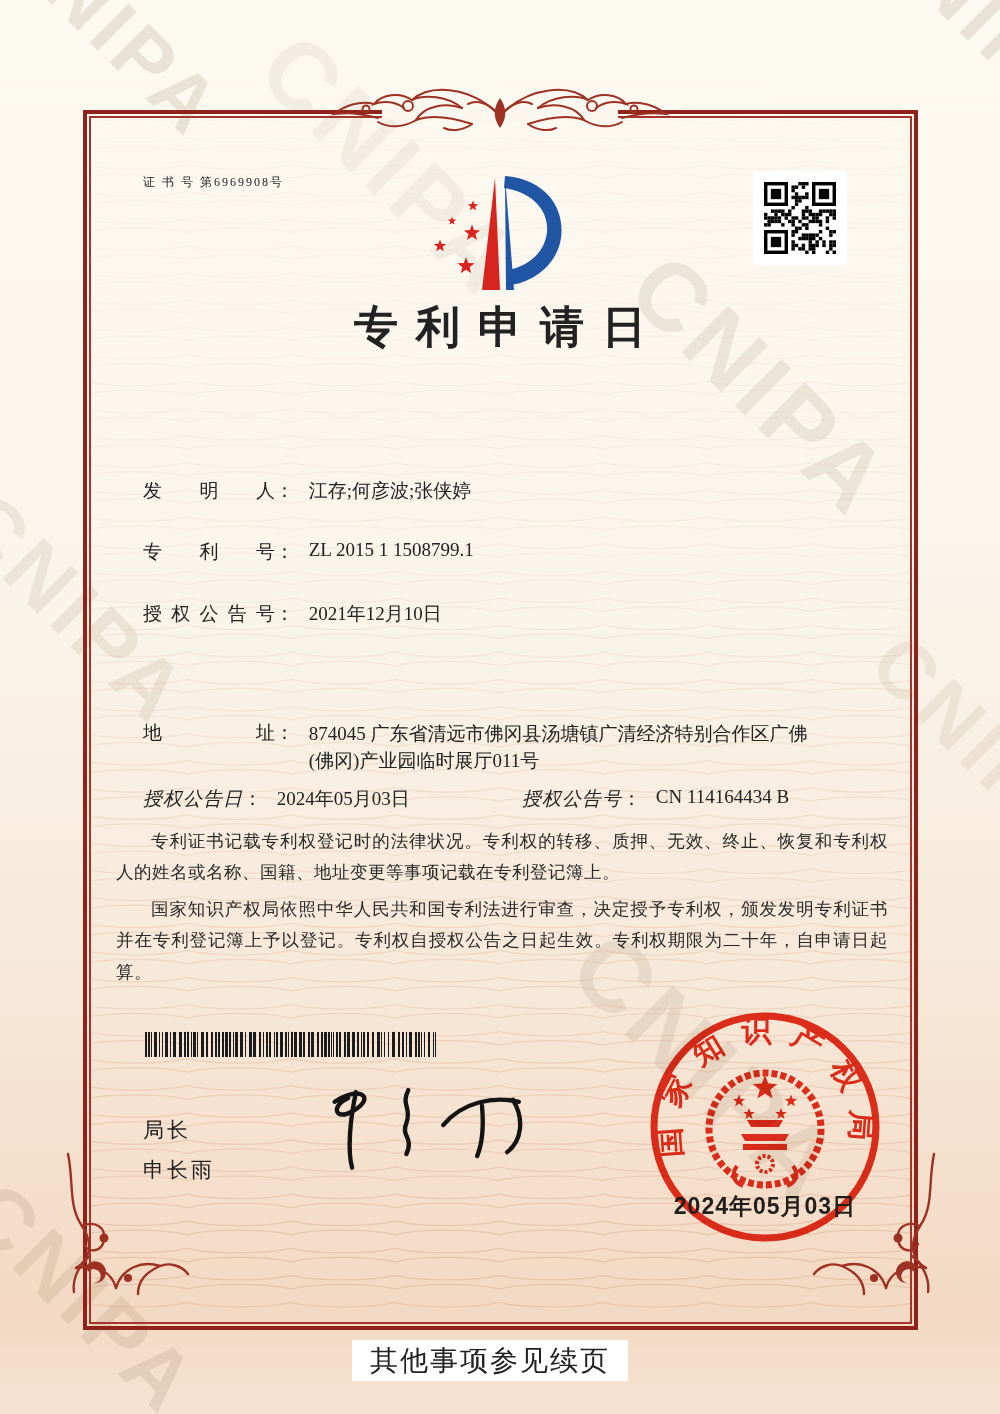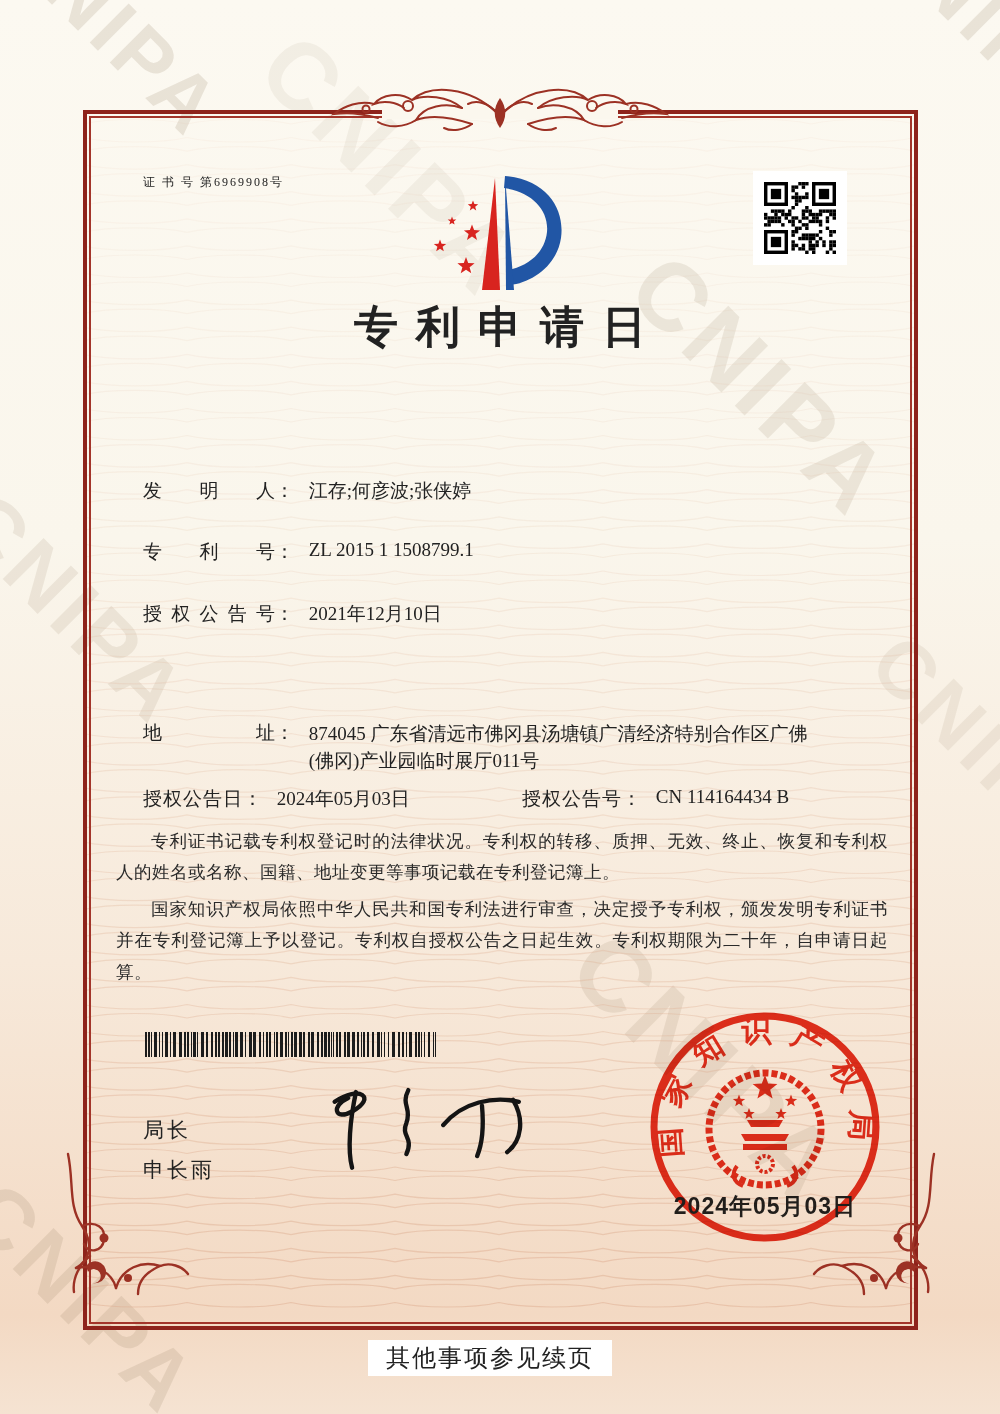--- a/index.html
+++ b/index.html
@@ -38,39 +38,39 @@
   
   .frow{position:absolute;left:143px;font-size:19px;white-space:nowrap;}
   .flabel{display:inline-block;width:132px;text-align:justify;text-align-last:justify;vertical-align:top;}
   .fcolon{display:inline-block;vertical-align:top;}
   .fvalue{display:inline-block;margin-left:10px;vertical-align:top;}
   .r1{top:416px}.r2{top:478px}.r3{top:539px}.r4{top:601px}.r5{top:663px}
   .r6{top:720px;white-space:normal;width:760px;}
   .r6 .fvalue{width:505px;line-height:27px;}
   .r7{top:786px;width:760px;}
   .r7 .pair2{position:absolute;left:379px;top:0;}
-  .r7 .flabel2{display:inline-block;letter-spacing:1px;}
+  .r7 .flabel2{display:inline-block;letter-spacing:1px;font-style:italic;}
   
   .body-text{position:absolute;left:116px;top:826px;width:772px;font-size:17.5px;
              line-height:1.78;text-align:justify;letter-spacing:.5px;color:#2a2a2a;}
   .body-text p{margin:0 0 6px 0;text-indent:2em;}
   
   .barcode{position:absolute;left:145px;top:1032px;width:296px;height:25px;display:flex;align-items:stretch;}
   .barcode div{background:#1c1c1c;}
   .barcode .sp{background:transparent;}
   
   .signer-title{position:absolute;left:143px;top:1116px;font-size:21px;font-family:"Liberation Sans","DejaVu Sans",sans-serif;letter-spacing:3px;}
   .signer-name{position:absolute;left:143px;top:1156px;font-size:21px;font-family:"Liberation Sans","DejaVu Sans",sans-serif;letter-spacing:3px;}
   .signature{position:absolute;left:292px;top:1072px;width:252px;height:108px;}
   
   .seal{position:absolute;left:644px;top:1008px;width:242px;height:242px;opacity:.93;mix-blend-mode:multiply;}
   
   .page-info{position:absolute;left:0;top:1290px;width:1000px;text-align:center;font-size:17px;}
   .page-info span{background:rgba(253,250,243,.92);padding:2px 10px;}
-  .footer-note{position:absolute;left:0;top:1342px;width:980px;text-align:center;font-size:24px;letter-spacing:2px;}
+  .footer-note{position:absolute;left:0;top:1342px;width:980px;text-align:center;font-size:28px;letter-spacing:2px;}
   .footer-note span{background:#ffffff;padding:5px 18px;}
 </style>
 </head>
 <body>
 
 <div class="page">
 
   <div class="wm wm1">CNIPA</div>
   <div class="wm wm2">CNIPA</div>
   <div class="wm wm3">CNIPA</div>

